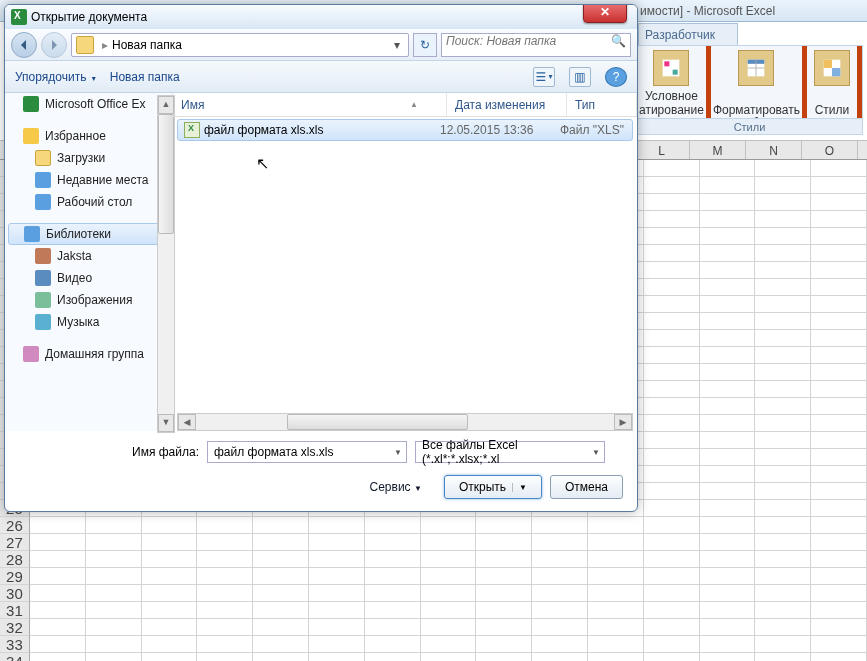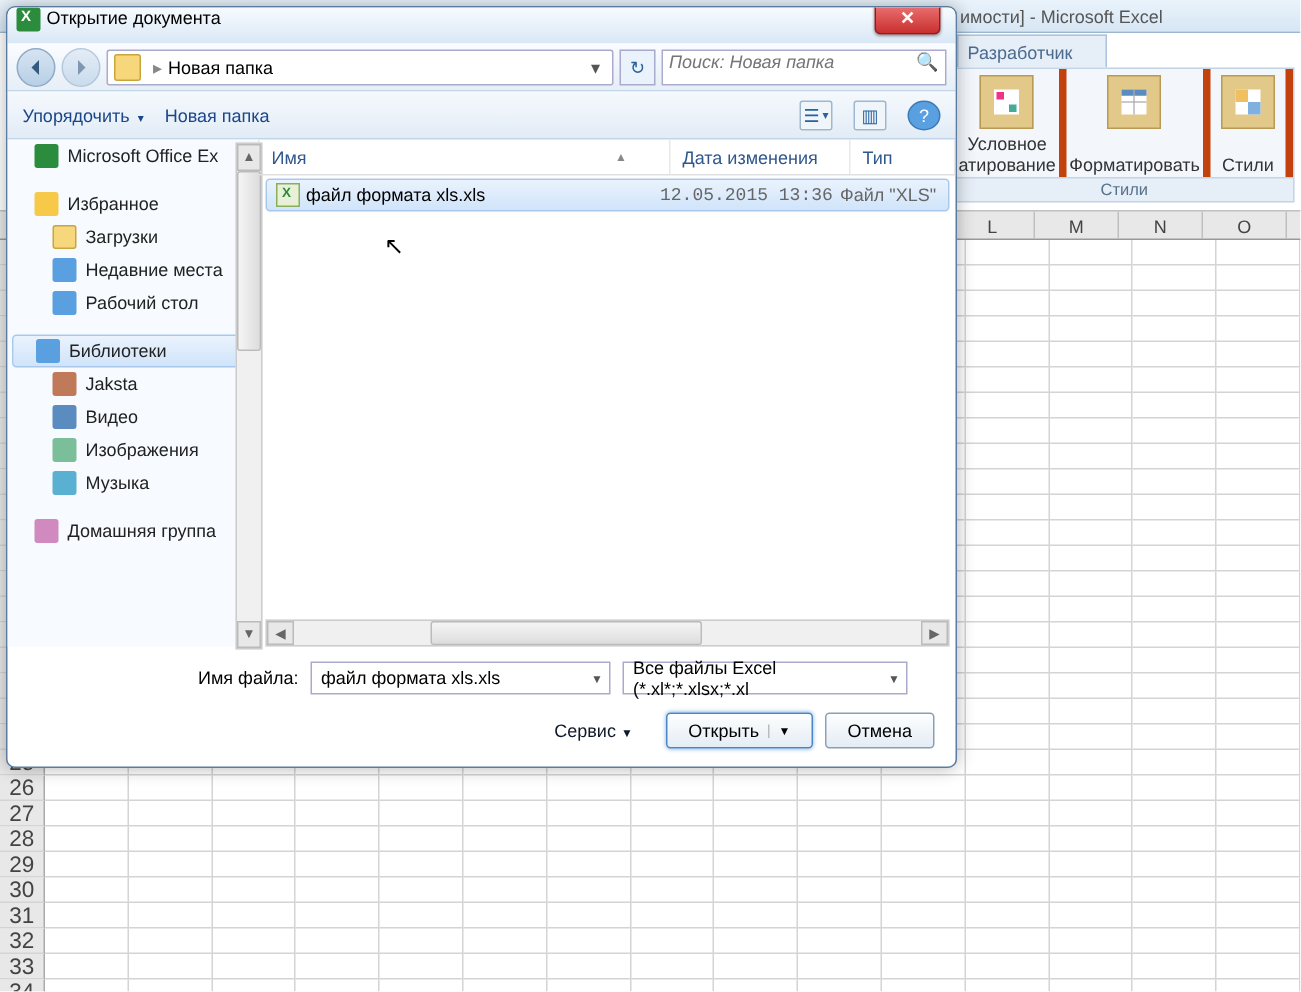--- a/index.html
+++ b/index.html
@@ -19,21 +19,21 @@
   .col-headers { position: absolute; top: 140px; left: 0; right: 0; height: 20px; display: flex; background: #e8e8e8; border-top: 1px solid #c0c0c0; border-bottom: 1px solid #999; }
   .rownum-spacer { width: 30px; border-right: 1px solid #aaa; }
   .col-h { width: 56px; text-align: center; border-right: 1px solid #c0c0c0; color: #444; line-height: 20px; }
   .sheet { position: absolute; top: 160px; left: 0; right: 0; bottom: 0; overflow: hidden; }
   .row { display: flex; height: 17px; }
   .rownum { width: 30px; text-align: center; border-right: 1px solid #aaa; border-bottom: 1px solid #d4d4d4; background: #e8e8e8; color: #444; font-size: 15px; line-height: 17px; }
   .cell { width: 56px; border-right: 1px solid #d4d4d4; border-bottom: 1px solid #d4d4d4; }
 
   
   .dlg { position: absolute; top: 4px; left: 4px; width: 634px; height: 508px; background: #fff; border: 1px solid #5a7ca0; border-radius: 6px; box-shadow: 0 0 12px rgba(0,0,0,.3); overflow: hidden; }
-  .dlg-title { height: 24px; background: linear-gradient(#f7fbff,#d9e7f5); display: flex; padding: 0 6px; }
+  .dlg-title { height: 24px; background: linear-gradient(#f7fbff,#d9e7f5); display: flex; align-items: center; padding: 0 6px; }
   .dlg-title .ic { width: 16px; height: 16px; margin-right: 4px; background: #2b8c3e; border-radius: 2px; position: relative; }
   .dlg-title .ic::after { content: "X"; color: #fff; font-size: 10px; font-weight: bold; position: absolute; left: 3px; top: 1px; }
   .dlg-title span { font-size: 12px; color: #000; }
   .dlg-close { position: absolute; top: -4px; right: 10px; width: 44px; height: 22px; background: linear-gradient(#e77,#c93030); border: 1px solid #8a1f1f; border-radius: 0 0 4px 4px; display: flex; align-items: center; justify-content: center; color: #fff; font-weight: bold; box-shadow: 0 1px 2px rgba(0,0,0,.4); }
 
   .navrow { height: 32px; background: linear-gradient(#fafcff,#e6eef7); border-bottom: 1px solid #c3d4e6; display: flex; align-items: center; padding: 0 6px; gap: 4px; }
   .navbtn { width: 26px; height: 26px; border-radius: 50%; background: linear-gradient(#d6e4f2,#b8cfe6); border: 1px solid #8faac6; display: flex; align-items: center; justify-content: center; }
   .navbtn.disabled { opacity: .6; }
   .navbtn svg { width: 12px; height: 12px; fill: #355a82; }
   .crumb { flex: 1; height: 24px; background: #fff; border: 1px solid #aac; border-radius: 2px; display: flex; align-items: center; padding: 0 4px; }
@@ -72,21 +72,21 @@
   .fh { padding: 0 8px; border-right: 1px solid #e8e8e8; height: 100%; line-height: 24px; }
   .fh-name { flex: 1; display: flex; align-items: center; }
   .fh-name .sort { margin-left: auto; margin-right: 20px; font-size: 8px; color: #888; }
   .fh-date { width: 120px; }
   .fh-type { width: 70px; }
   .file-row { height: 22px; display: flex; align-items: center; margin: 2px 4px; }
   .file-row.sel { background: linear-gradient(#eaf3fd,#d0e4fa); border: 1px solid #a8c8ec; border-radius: 3px; }
   .fr-ic { width: 16px; height: 16px; margin: 0 4px 0 6px; background: #e8f0d8; border: 1px solid #8aaf5a; position: relative; flex-shrink: 0; }
   .fr-ic::after { content: "X"; color: #2b8c3e; font-size: 9px; font-weight: bold; position: absolute; left: 3px; top: 0; }
   .fr-name { flex: 1; }
-  .fr-date { width: 120px; color: #666; font-family: Liberation Mono, monospace; }
+  .fr-date { width: 120px; color: #666; }
   .fr-type { width: 72px; color: #666; }
 
   .files-hscroll { position: absolute; bottom: 0; left: 4px; right: 4px; height: 18px; background: #f0f0f0; border: 1px solid #ccc; display: flex; align-items: center; }
   .hs-btn { width: 18px; height: 100%; background: #e8e8e8; border: 1px solid #bbb; text-align: center; line-height: 14px; color: #666; font-size: 9px; }
   .hs-thumb { width: 40%; height: 100%; margin-left: 20%; background: linear-gradient(#f5f5f5,#ddd); border: 1px solid #bbb; border-radius: 2px; }
   .tree-vscroll { position: absolute; top: 90px; left: 152px; width: 18px; height: 338px; background: #f0f0f0; border: 1px solid #ccc; }
   .vs-btn { width: 100%; height: 18px; background: #e8e8e8; border: 1px solid #bbb; text-align: center; color: #666; font-size: 9px; line-height: 14px; }
   .vs-thumb { width: 100%; height: 120px; background: linear-gradient(90deg,#f5f5f5,#ddd); border: 1px solid #bbb; border-radius: 2px; }
 
   .dlg-foot { padding: 10px 14px 6px; }

